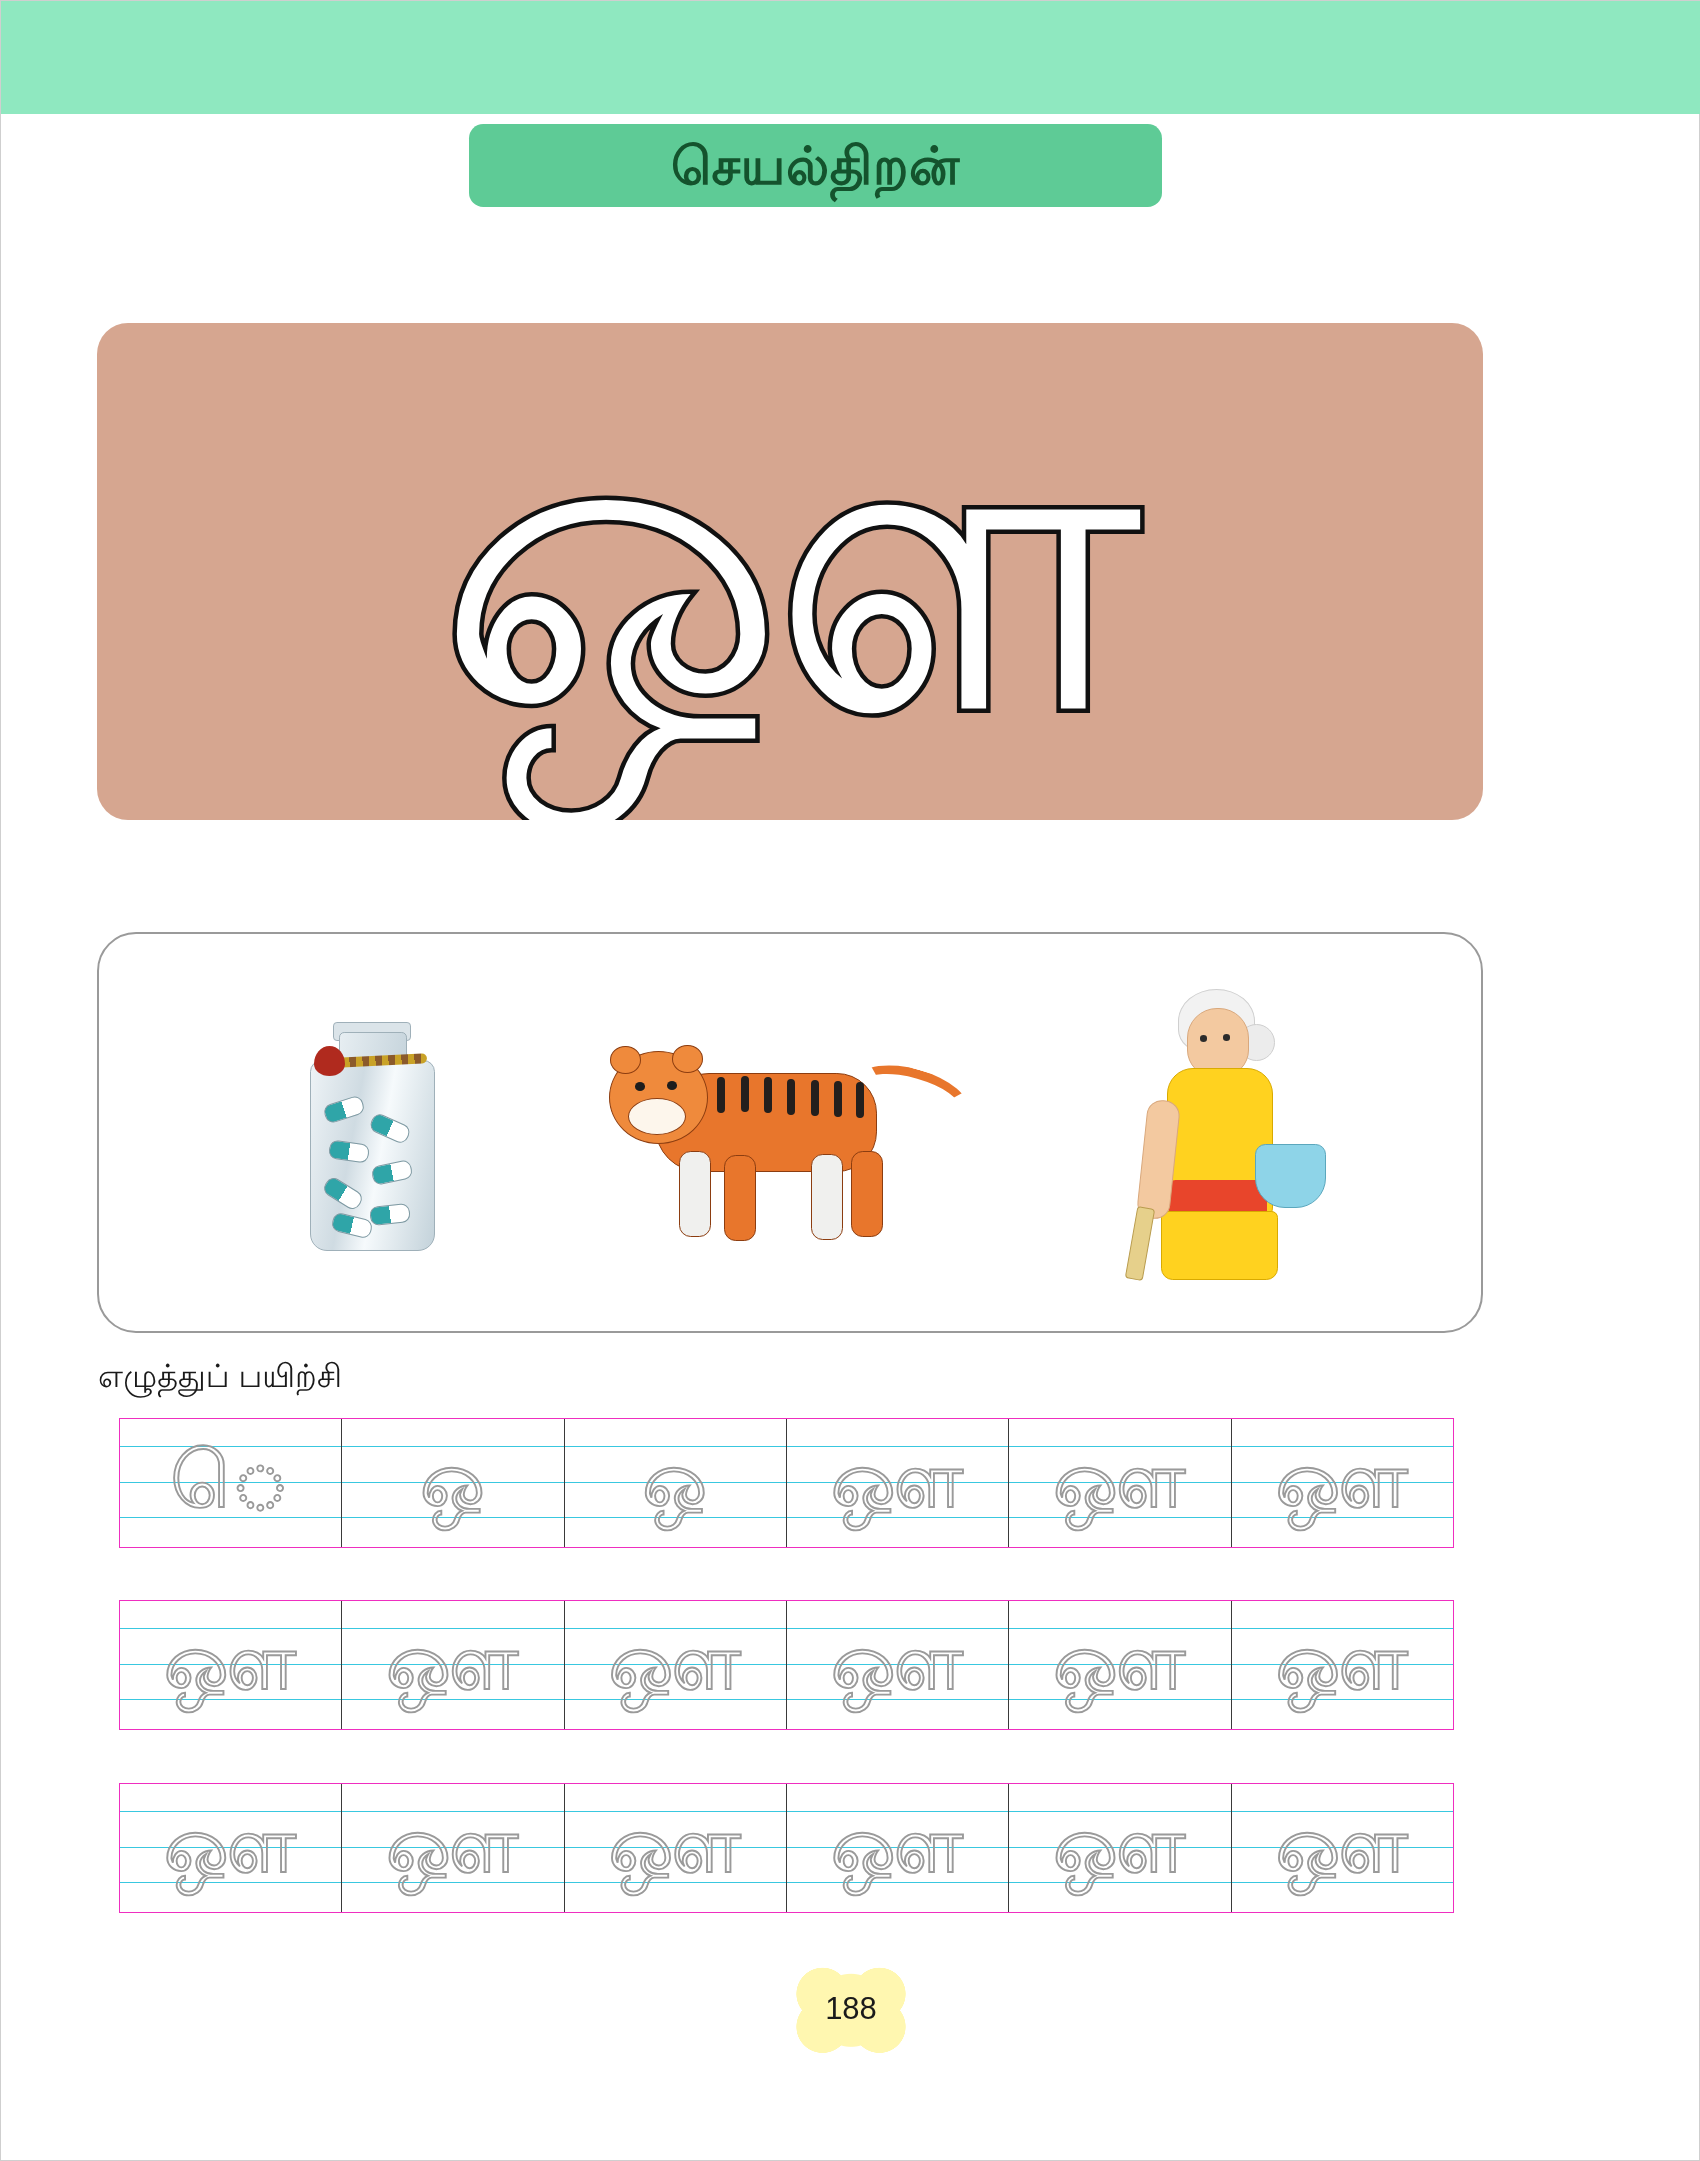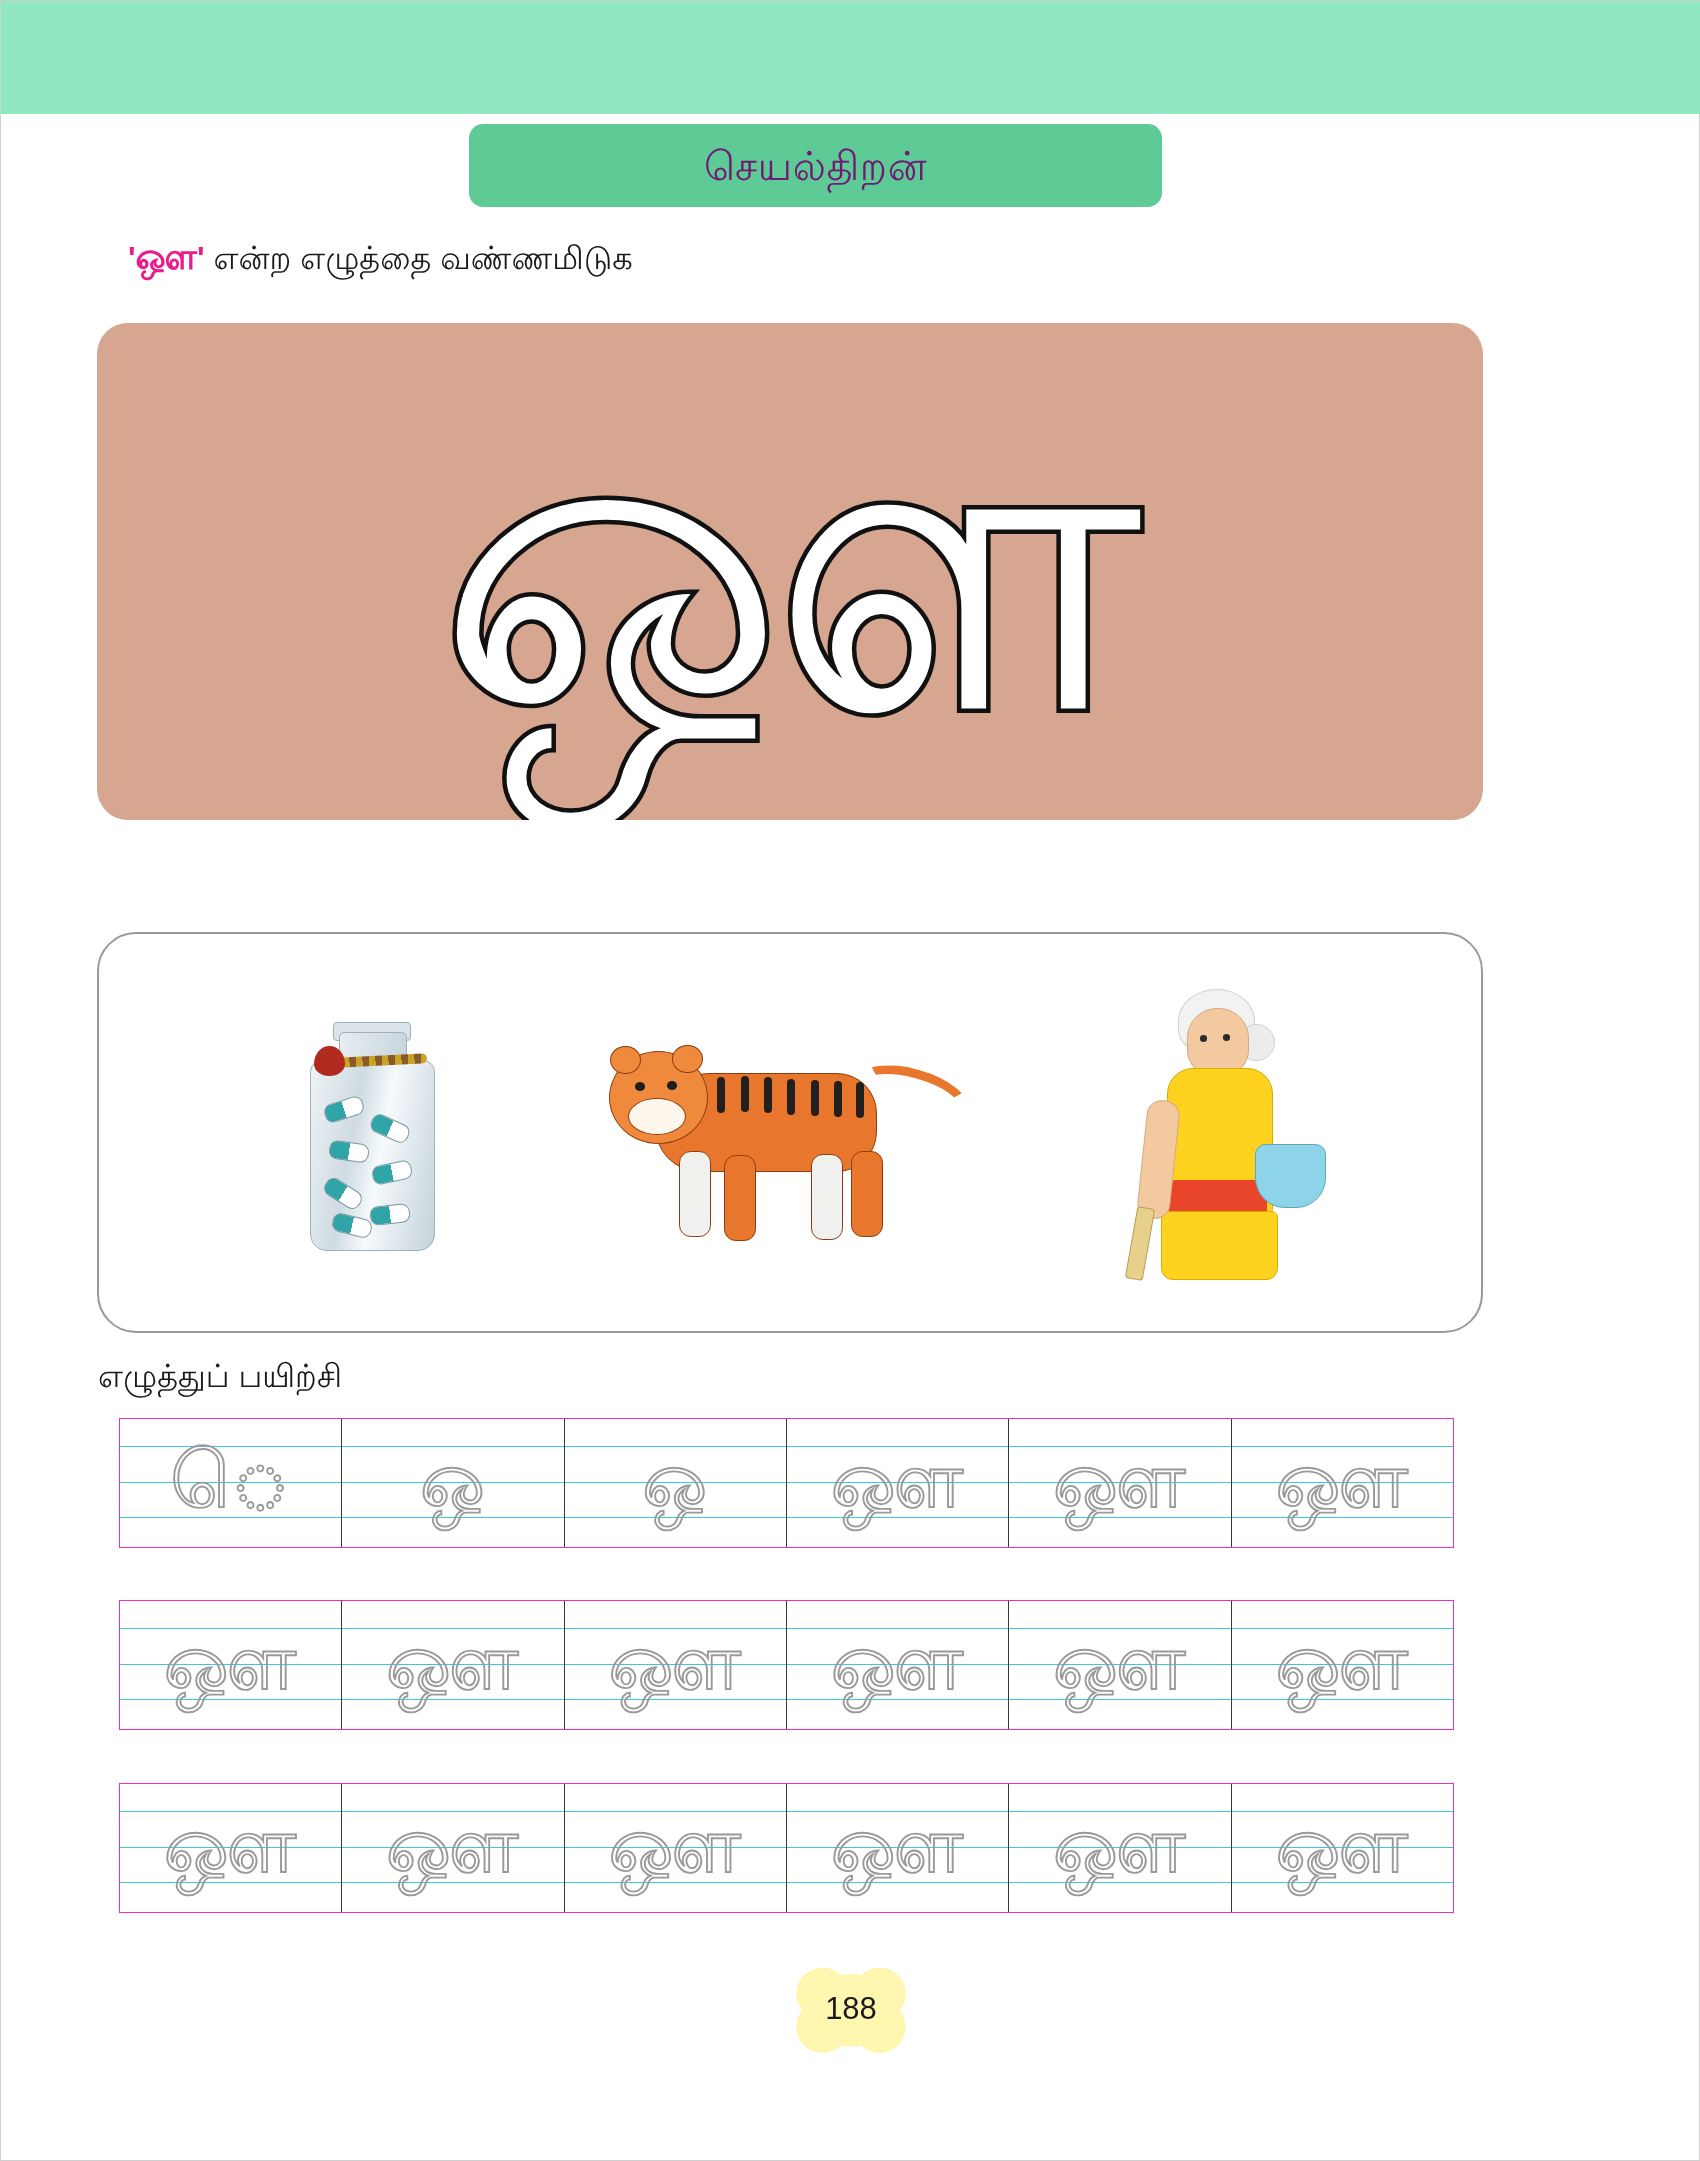--- a/index.html
+++ b/index.html
@@ -38,23 +38,23 @@
     top: 123px;
     width: 693px;
     height: 83px;
     background: #5ecb96;
     border-radius: 14.2px;
     display: flex;
     align-items: center;
     justify-content: center;
   }
   .title-pill .title-text {
-    color: #701a75;
-    font-size: 40px;
-    font-weight: normal;
+    color: #14532d;
+    font-size: 52px;
+    font-weight: bold;
     letter-spacing: 0.6px;
     line-height: 1;
   }
   
   .instruction {
     position: absolute;
     font-size: 32px;
     color: #1a1a1a;
     white-space: nowrap;
     line-height: 1;
@@ -442,23 +442,20 @@
 <body>
 
 <div class="page">
 
   <div class="top-band"></div>
 
   <div class="title-pill">
     <span class="title-text">செயல்திறன்</span>
   </div>
 
-  <div class="instruction" id="instruction-color">
-    <span class="quote">'</span><span class="letter-hl">ஔ</span><span class="quote">'</span><span> என்ற எழுத்தை வண்ணமிடுக</span>
-  </div>
 
   <div class="letter-panel">
     <span class="outline-letter">ஔ</span>
   </div>
 
 
   <div class="picture-box">
 
     <div class="pic-cell" id="pic-cell-1">
       <div class="bottle">

